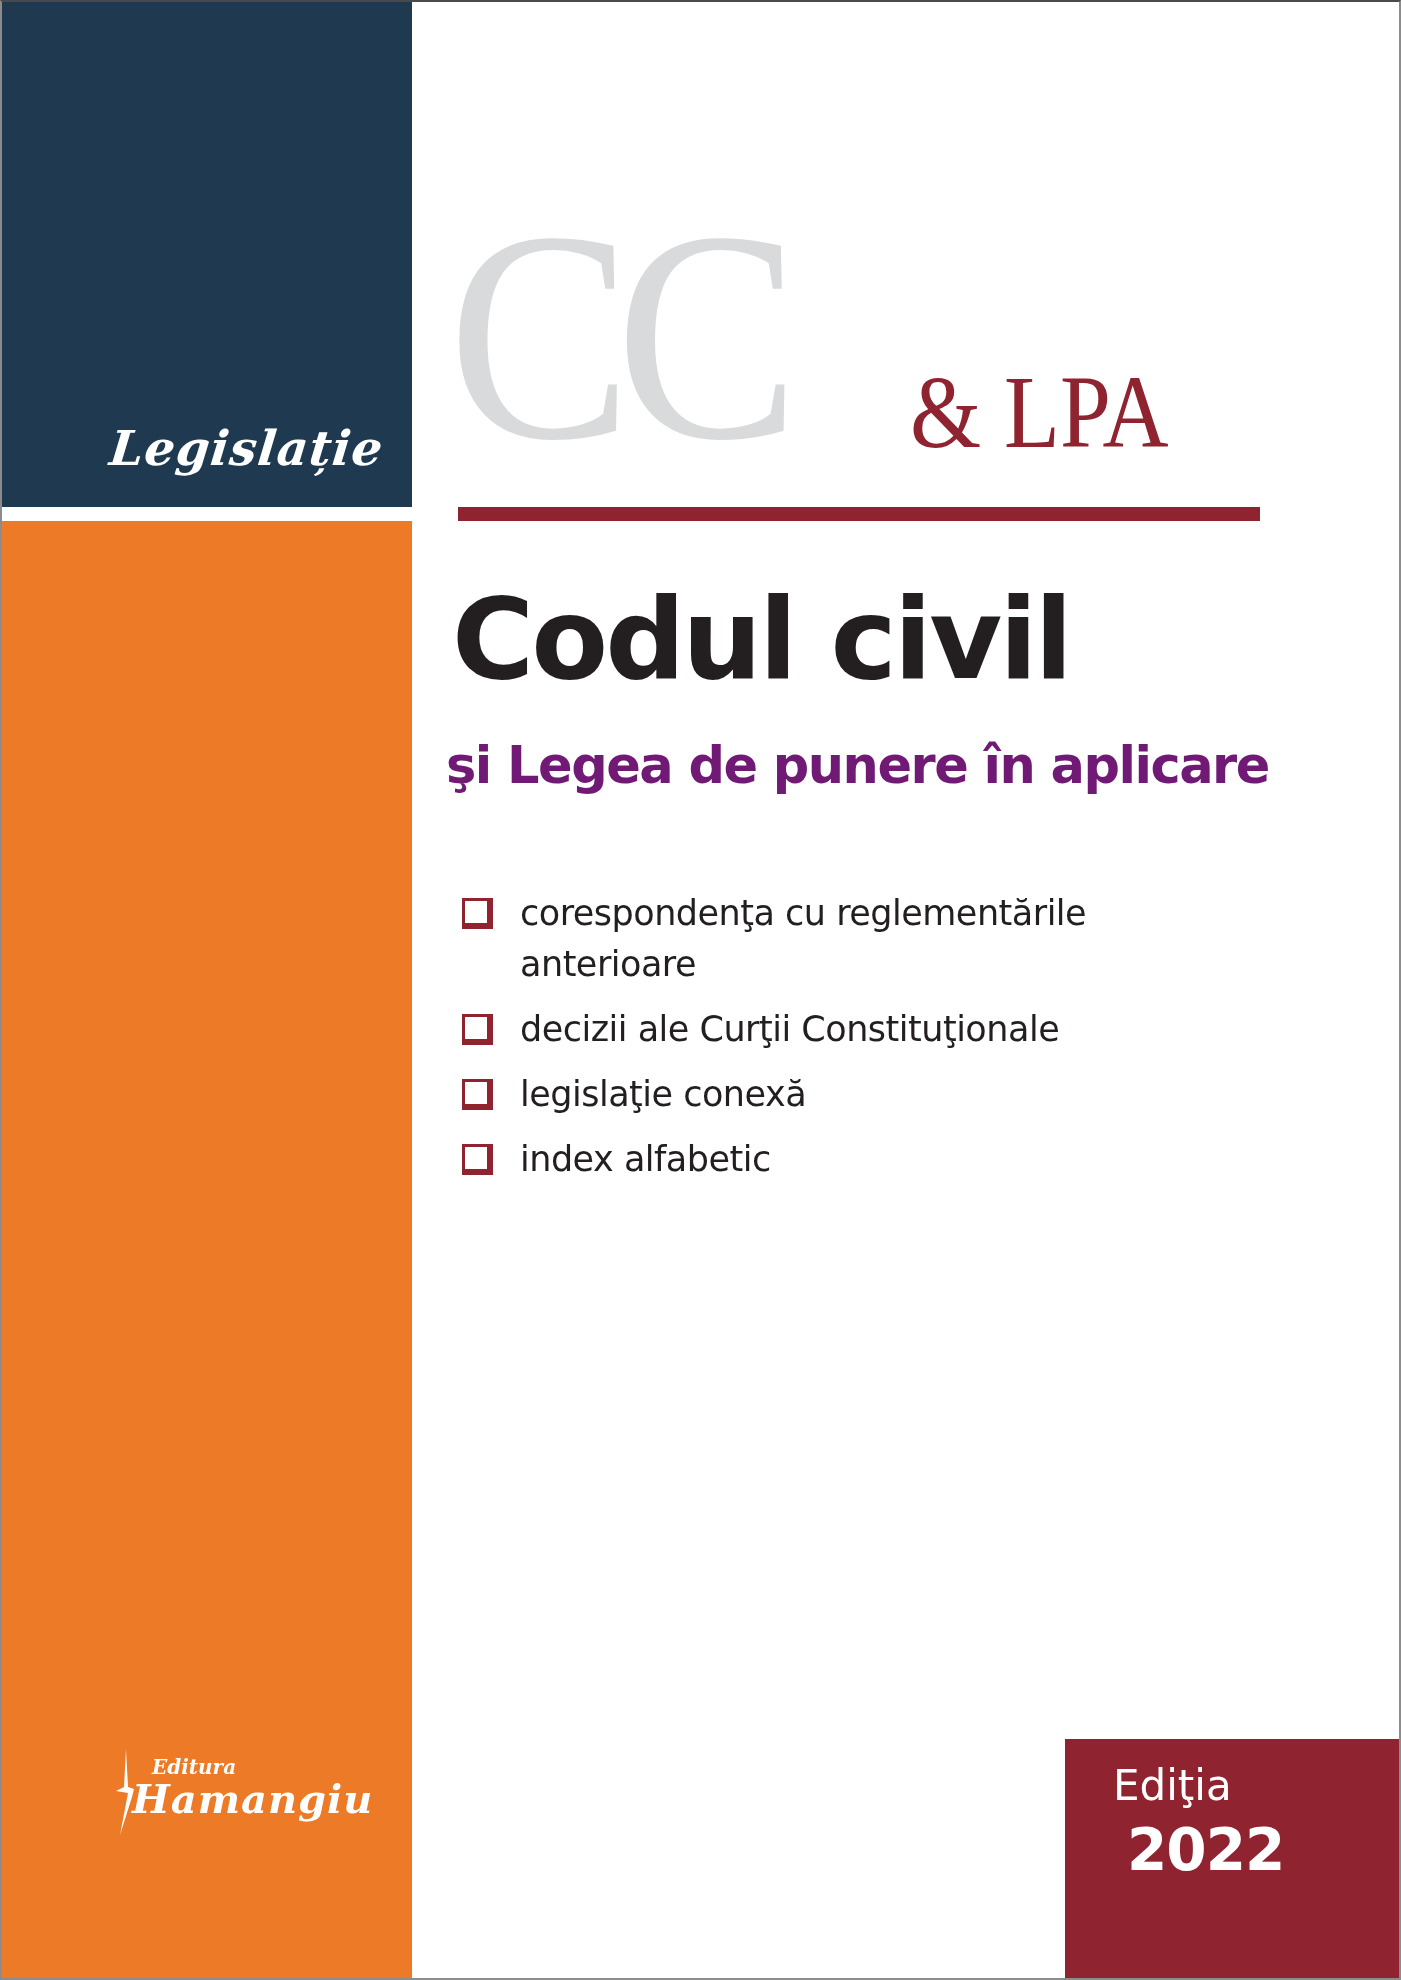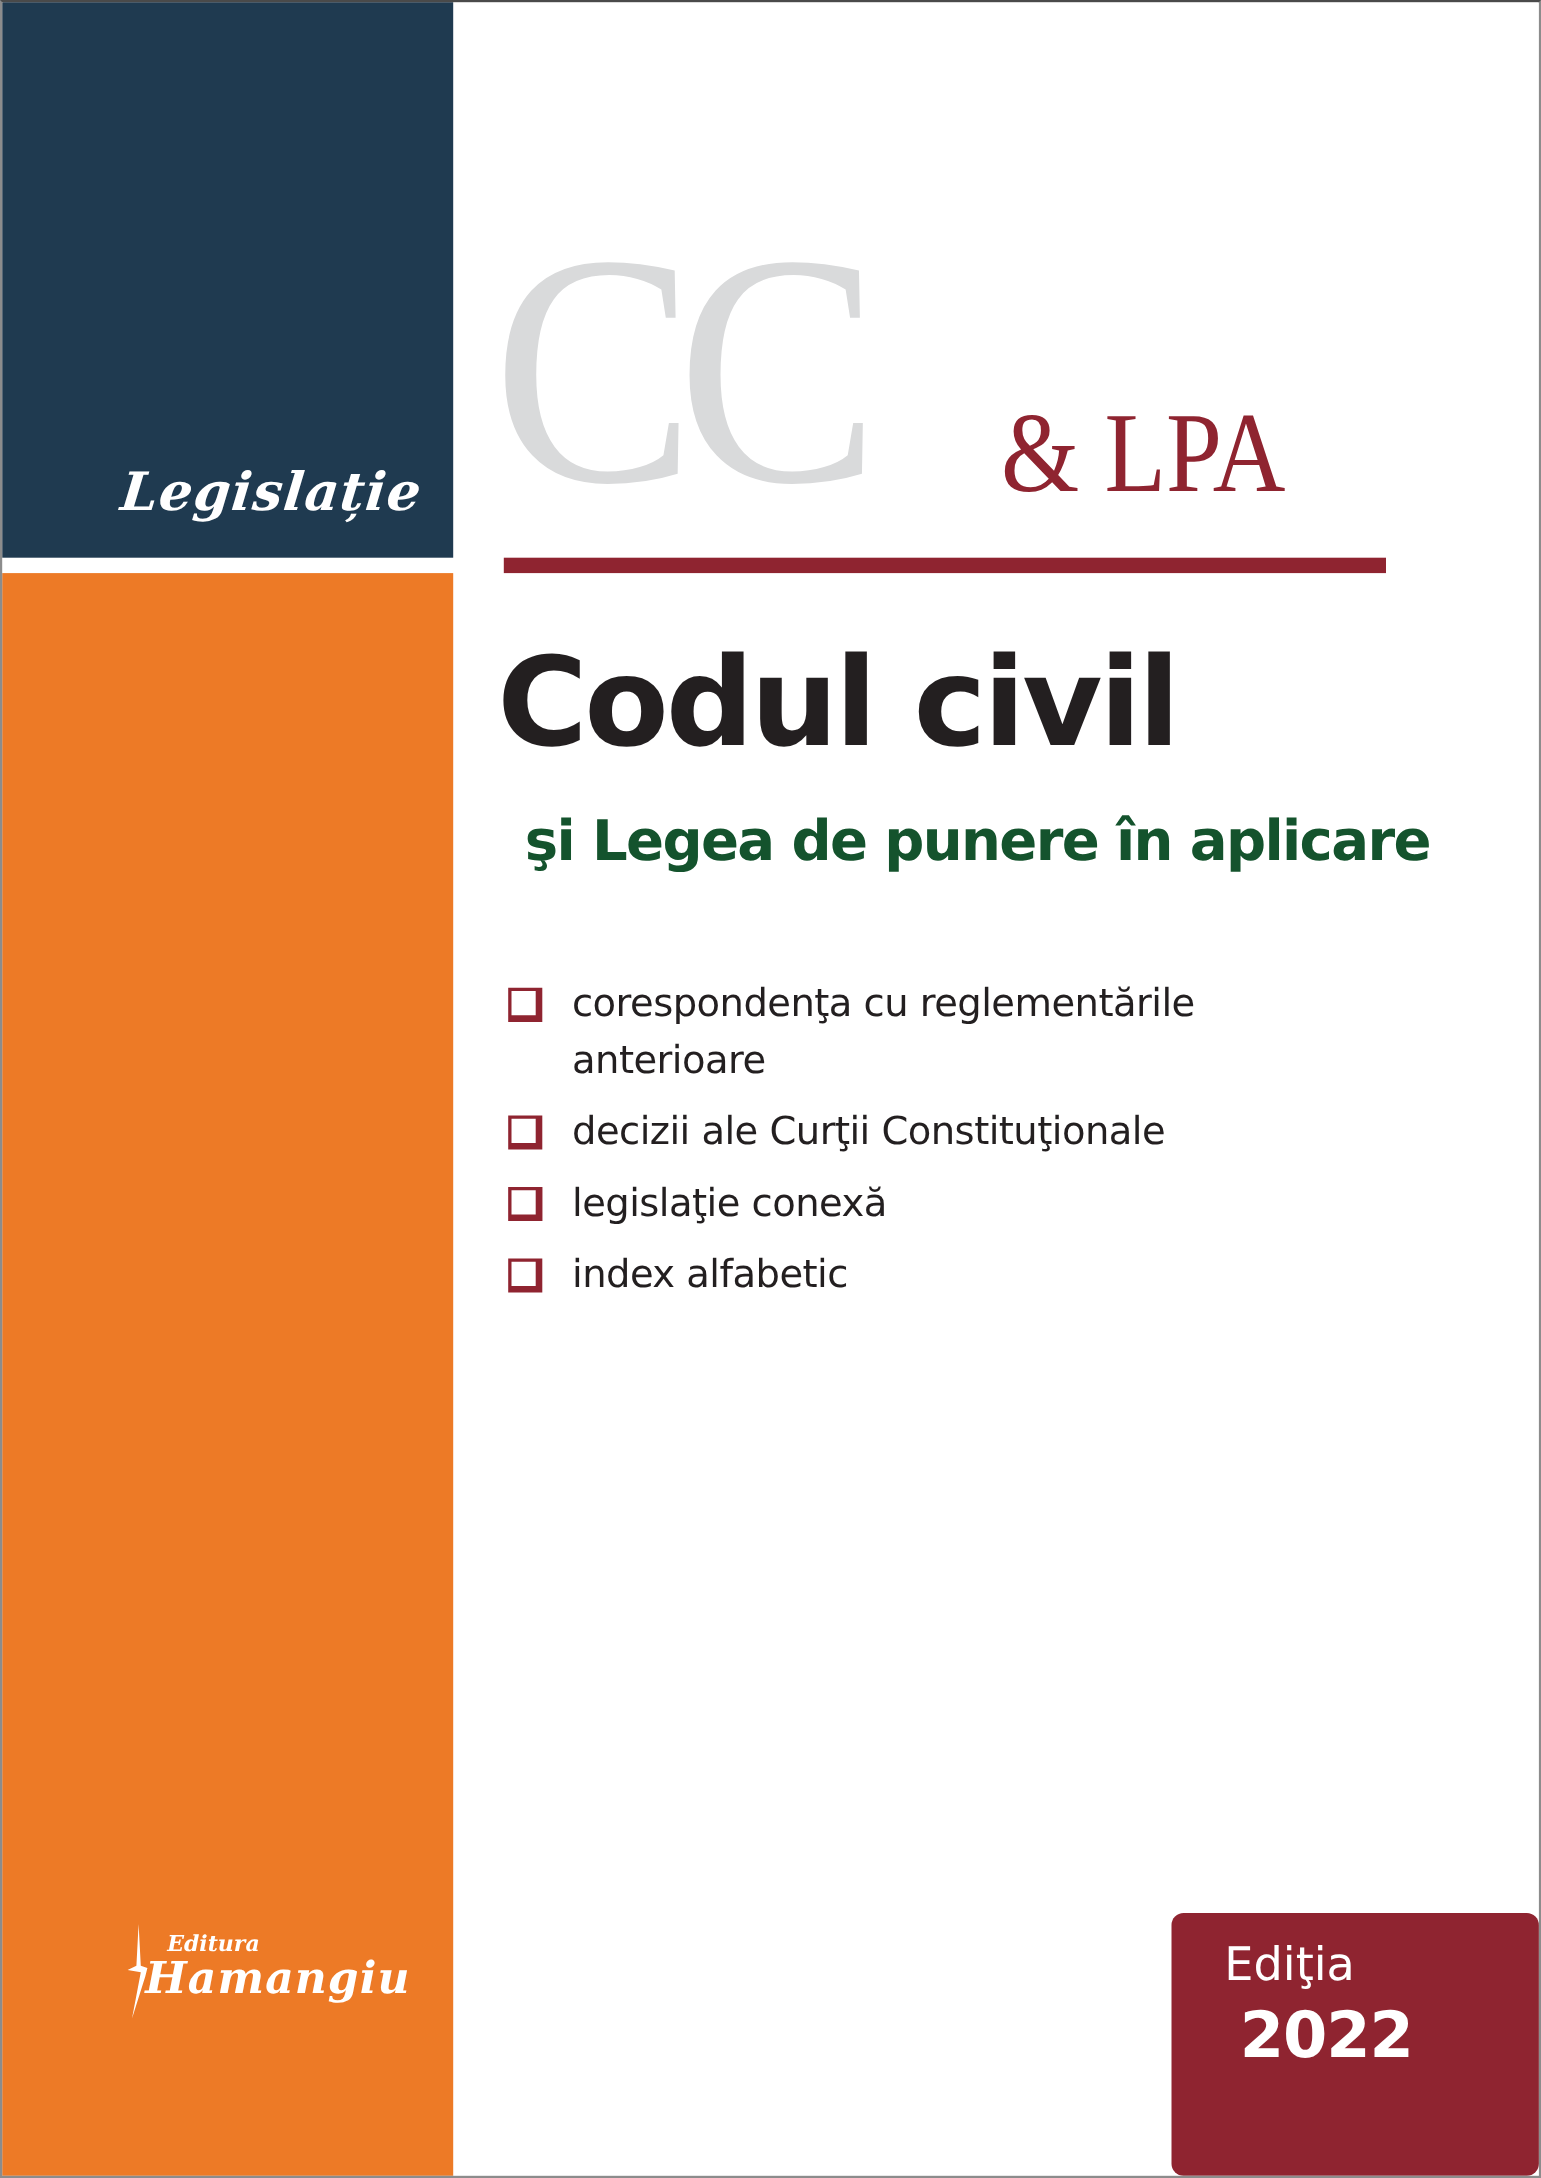--- a/index.html
+++ b/index.html
@@ -45,23 +45,23 @@
       position: absolute; left: 458px; top: 507px; width: 802px; height: 14px;
       background: #8f2430;
     }
     .title {
       position: absolute; left: 452px; top: 578px;
       font-family: "DejaVu Sans", sans-serif; font-weight: bold;
       font-size: 112px; line-height: 1.1; color: #231f20; letter-spacing: -3px;
       white-space: nowrap;
     }
     .subtitle {
-      position: absolute; left: 477px; top: 738px;
+      position: absolute; left: 446px; top: 738px;
       font-family: "DejaVu Sans", sans-serif; font-weight: bold;
-      font-size: 51px; line-height: 1.1; color: #14532d; letter-spacing: -1.5px;
+      font-size: 51px; line-height: 1.1; color: #701a75; letter-spacing: -1.5px;
       white-space: nowrap;
     }
     .features {
       position: absolute; left: 460px; top: 888px; margin: 0; padding: 0;
       list-style: none;
     }
     .feature {
       position: relative; padding-left: 60px; margin: 0 0 14px 0;
       font-family: "DejaVu Sans", sans-serif; font-size: 35px; line-height: 51px;
       color: #231f20; letter-spacing: -0.5px; width: 700px;
@@ -85,21 +85,21 @@
     .publisher .pub-name {
       position: absolute; left: 22px; top: 30px;
       font-family: "DejaVu Serif", serif; font-style: italic; font-weight: bold;
       font-size: 40px; letter-spacing: 1px; white-space: nowrap;
     }
     .publisher .pub-quill {
       position: absolute; left: 2px; top: 2px;
     }
     .edition {
       position: absolute; left: 1065px; top: 1739px; width: 334px; height: 239px;
-      background: #8f2430; color: #ffffff; border-radius: 11px;
+      background: #8f2430; color: #ffffff;
     }
     .edition .ed-label {
       position: absolute; left: 48px; top: 26px;
       font-family: "DejaVu Sans", sans-serif; font-size: 42px; line-height: 1;
     }
     .edition .ed-year {
       position: absolute; left: 62px; top: 82px;
       font-family: "DejaVu Sans", sans-serif; font-weight: bold; font-size: 58px; line-height: 1;
       letter-spacing: -1px;
     }

